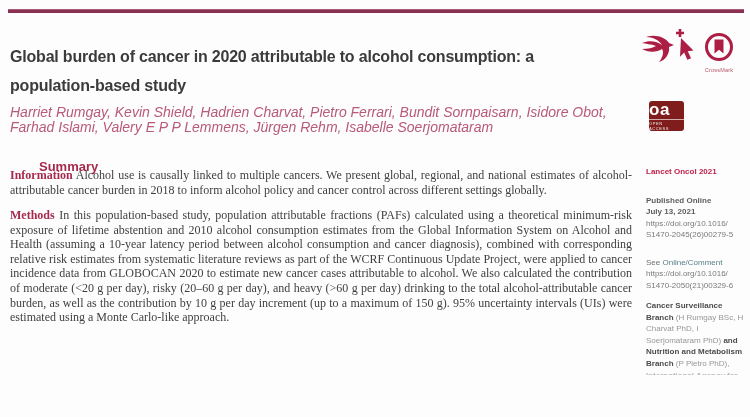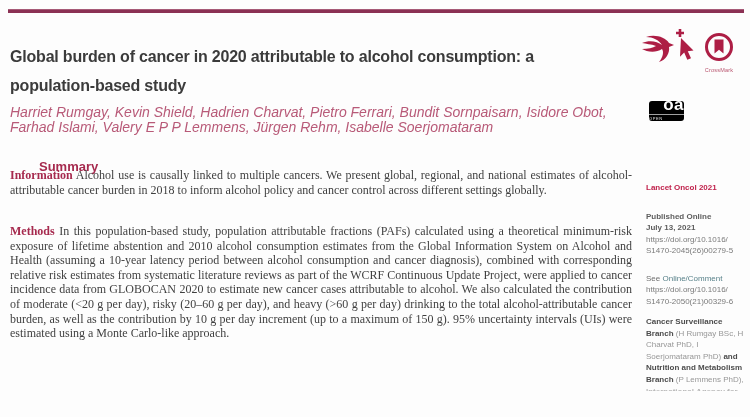--- a/index.html
+++ b/index.html
@@ -26,42 +26,42 @@
     position:absolute;left:10px;top:148px;
     font-size:13px;font-weight:bold;color:#a62a4e;margin-left:29px;
   }
   .para{
     position:absolute;left:10px;width:622px;
     font-family:"Liberation Serif", serif;
     font-size:12px;line-height:14.6px;color:#3f3f3f;
     text-align:justify;margin:0;
   }
   .para-background{top:168px;}
-  .para-methods{top:224px;}
+  .para-methods{top:208px;}
   .lead{font-weight:bold;color:#a62a4e;}
   
   .icon-cluster{position:absolute;left:641px;top:28px;width:100px;height:46px;}
   .swift-icon{position:absolute;left:0px;top:6px;}
   .cursor-icon{position:absolute;left:34px;top:0px;}
   .crossmark{position:absolute;left:58px;top:4px;width:40px;text-align:center;cursor:pointer;}
   .crossmark-label{font-size:5.5px;color:#b9556f;letter-spacing:0.2px;display:block;margin-top:1px;}
   
   .oa-badge{
-    position:absolute;left:649px;top:101px;width:35px;height:20px;
-    background:#000000;border-radius:3px;color:#fff;
-    display:flex;flex-direction:column;align-items:flex-end;justify-content:center;
+    position:absolute;left:649px;top:101px;width:35px;height:30px;
+    background:#7f1d1d;border-radius:3px;color:#fff;
+    display:flex;flex-direction:column;align-items:flex-start;justify-content:center;
   }
   .oa-main{font-size:17px;font-weight:bold;line-height:16px;letter-spacing:0.5px;}
   .oa-sub{font-size:4px;letter-spacing:0.6px;text-transform:uppercase;opacity:.9;border-top:1px solid rgba(255,255,255,.7);padding-top:1px;margin-top:1px;}
   
   .sidebar{
     position:absolute;left:646px;top:166px;width:100px;
     font-size:8px;line-height:11.5px;color:#6e6e6e;
   }
-  .journal-ref{color:#c0224c;font-weight:bold;margin:16px 0 11px 0;}
+  .journal-ref{color:#c0224c;font-weight:bold;margin:0 0 11px 0;}
   .pub-block{margin:17px 0 7px 0;}
   .pub-bold{font-weight:bold;color:#5d5d5d;}
   .doi{color:#7a7a7a;}
   .see-block{margin:16px 0 9px 0;}
   .see-link{color:#59828a;}
   .affil-block{margin:0;}
   .affil-bold{font-weight:bold;color:#4c4c4c;}
   .affil-light{color:#979797;}
   .cutoff{
     height:5px;overflow:hidden;opacity:.4;margin-top:1px;
@@ -120,16 +120,16 @@
   <p class="see-block">
     <span>See</span>
     <span class="see-link">Online/Comment</span><br>
     <span class="doi">https://doi.org/10.1016/</span><br>
     <span class="doi">S1470-2050(21)00329-6</span>
   </p>
   <p class="affil-block">
     <span class="affil-bold">Cancer Surveillance Branch</span>
     <span class="affil-light">(H Rumgay BSc, H Charvat PhD, I Soerjomataram PhD)</span>
     <span class="affil-bold">and Nutrition and Metabolism Branch</span>
-    <span class="affil-light">(P Lemmens PhD),</span>
+    <span class="affil-light">(P Pietro PhD),</span>
   </p>
   <div class="cutoff">International Agency for</div>
 </aside>
 
 </body></html>

